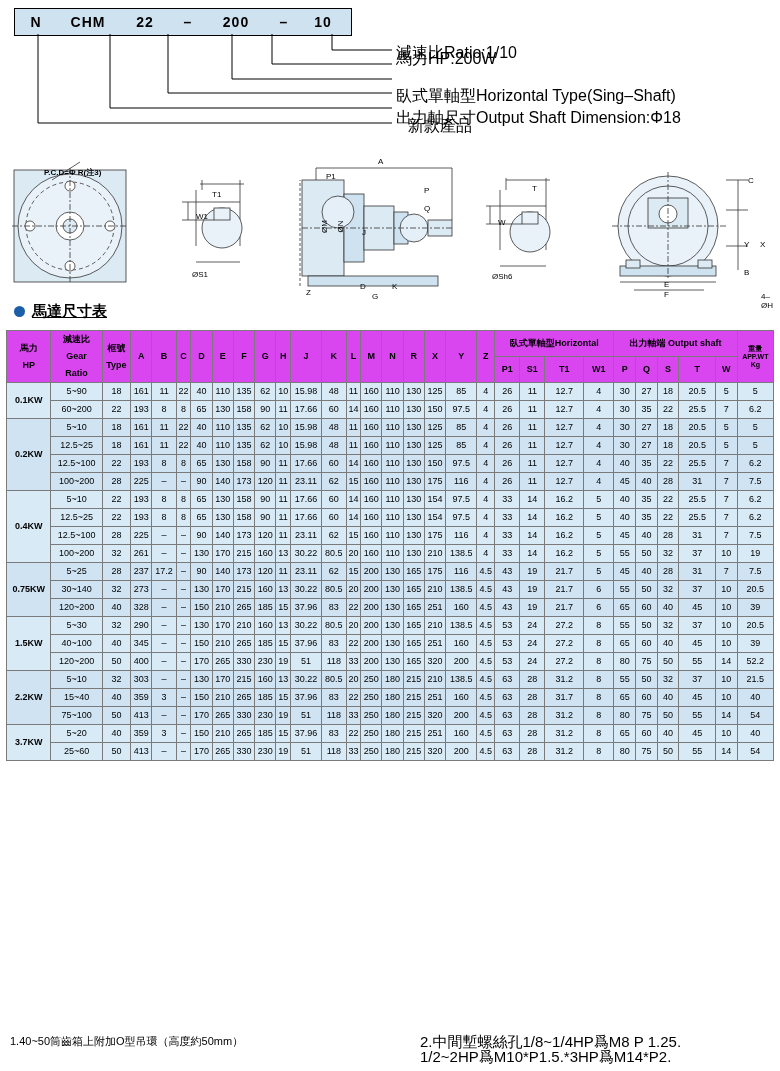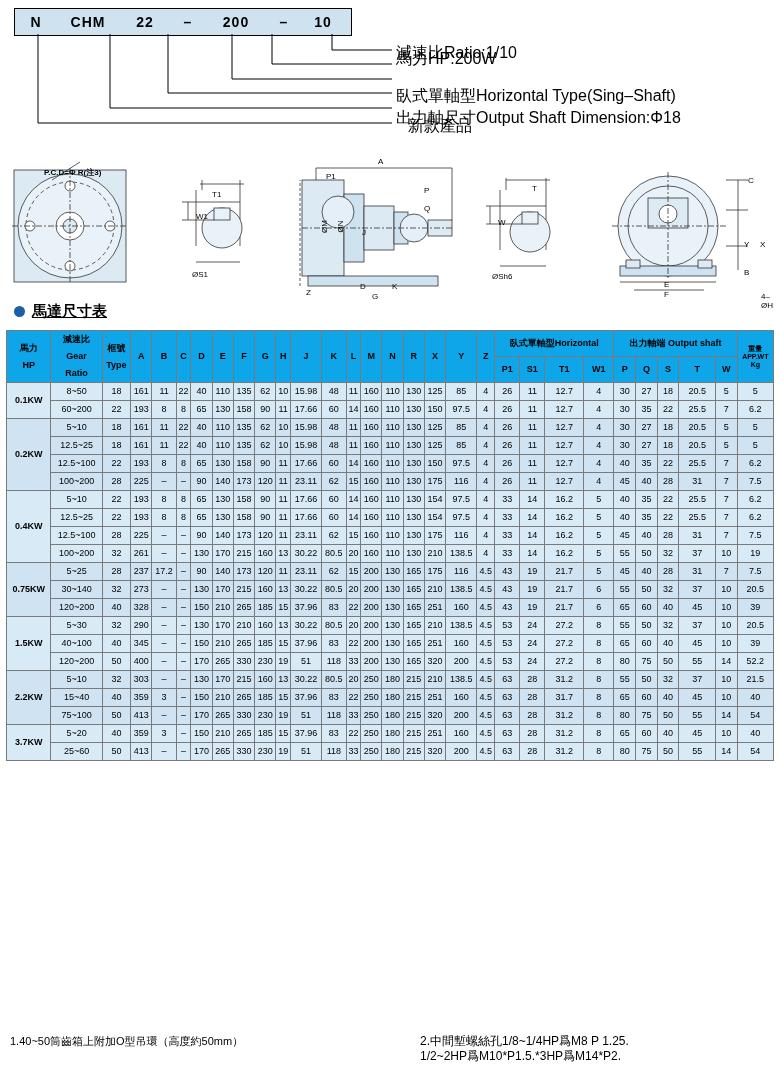--- a/index.html
+++ b/index.html
@@ -49,30 +49,30 @@
     border:1px solid #7a7a7a;
     text-align:center;
     padding:0;
     height:17px;
     line-height:17px;
     background:#d7eaf6;
     white-space:nowrap;
   }
   table.spec th{
     font-weight:bold;
-    background:#0ea5e9;
+    background:#d946ef;
   }
   table.spec td.hp{font-weight:bold;background:#d7eaf6;}
   table.spec tr.band td{background:#cfe3f2;}
   .thick-top td,.thick-top th{border-top:2px solid #333;}
   .foot{
     position:absolute;left:10px;top:1034px;font-size:11px;
   }
   .foot2{
-    position:absolute;left:420px;top:1034px;font-size:12px;line-height:15px;
+    position:absolute;left:420px;top:1034px;font-size:15px;line-height:15px;
   }
   svg{display:block;}
 </style>
 </head>
 <body>
 
 <div class="code-box">
   <span class="c-n">N</span>
   <span class="c-chm">CHM</span>
   <span class="c-22">22</span>
@@ -245,21 +245,21 @@
       <th>P</th>
       <th>Q</th>
       <th>S</th>
       <th>T</th>
       <th>W</th>
     </tr>
   </thead>
   <tbody id="spec-body">
       <tr class="thick-top">
         <td rowspan="2" class="hp">0.1KW</td>
-        <td>8~50</td>
+        <td>5~90</td>
         <td>18</td>
         <td>161</td>
         <td>11</td>
         <td>22</td>
         <td>40</td>
         <td>110</td>
         <td>135</td>
         <td>62</td>
         <td>10</td>
         <td>15.98</td>

